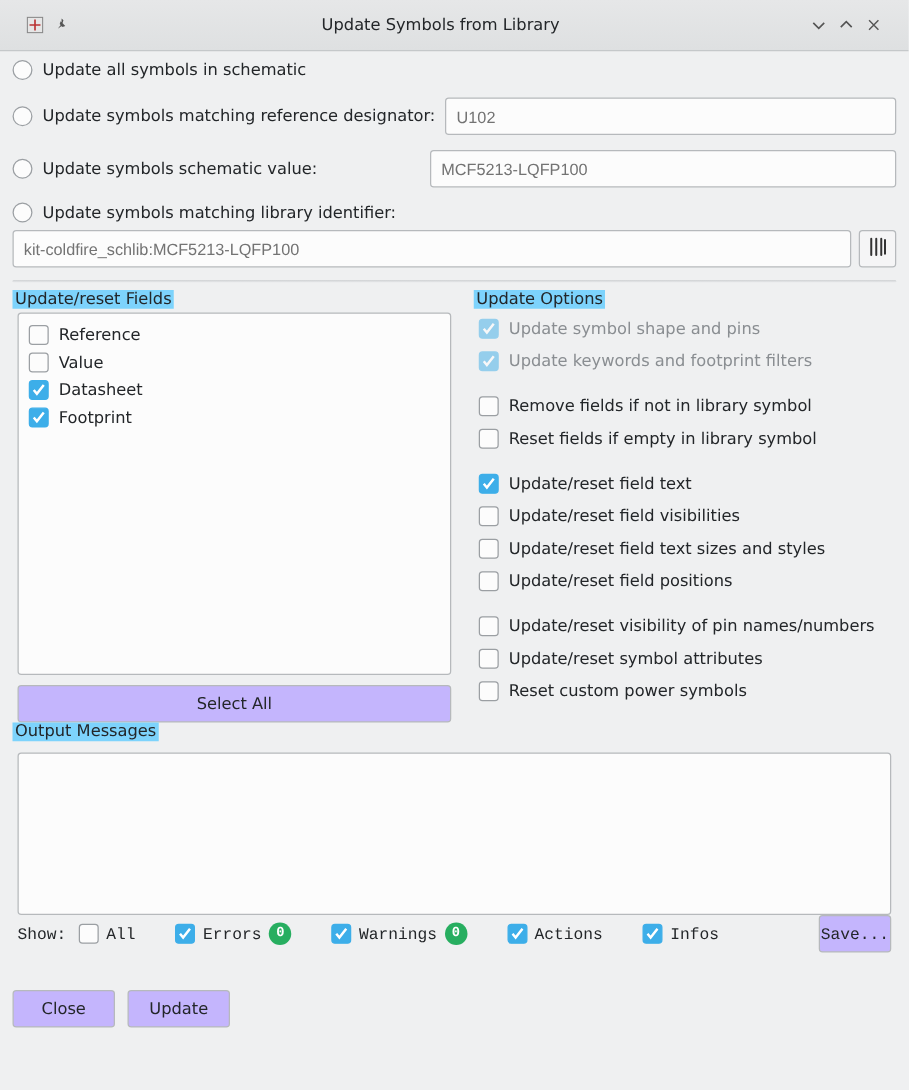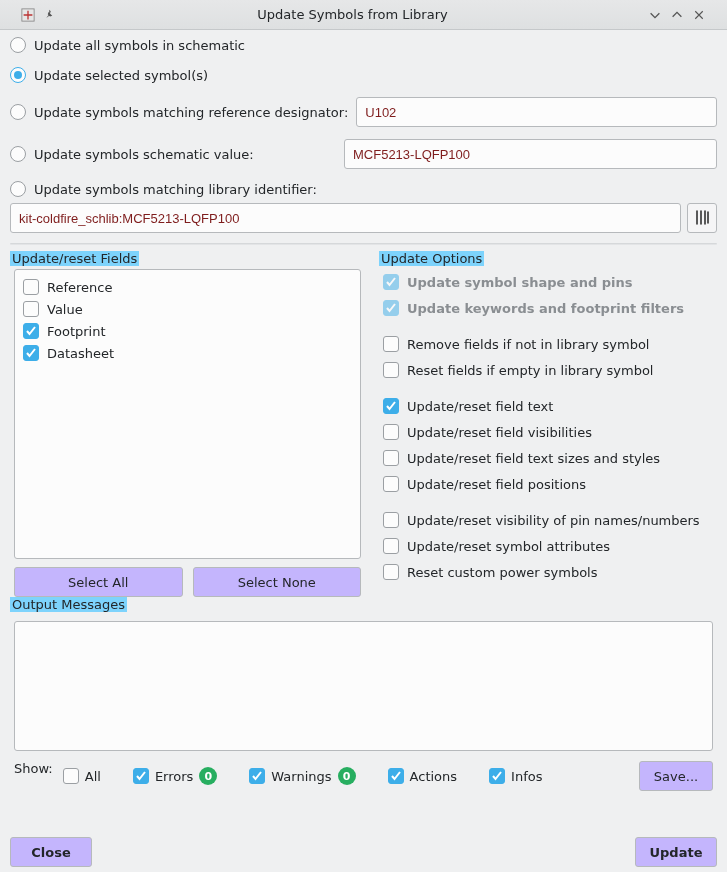--- a/index.html
+++ b/index.html
@@ -6,21 +6,21 @@
 body {
   font-family: "Segoe UI", "DejaVu Sans", Arial, sans-serif;
   font-size: 13px;
   color: #232629;
   background: #eff0f1;
   width: 727px;
   height: 872px;
   overflow: hidden;
 }
 .titlebar {
-  height: 30px;
+  height: 41px;
   background: linear-gradient(#e6e7e8, #dee0e1);
   border-bottom: 1px solid #c5c8ca;
   display: flex;
   align-items: center;
   padding: 0 20px;
   gap: 6px;
 }
 .titlebar .title {
   flex: 1;
   text-align: center;
@@ -54,21 +54,21 @@
   border-radius: 50%;
 }
 .text-input {
   flex: 1;
   height: 30px;
   border: 1px solid #b6b9bc;
   border-radius: 3px;
   background: #fcfcfc;
   padding: 0 8px;
   font-size: 13px;
-  color: #7f1d1d;
+  color: #737373;
 }
 .lib-row { display: flex; gap: 6px; margin: 6px 0 10px 0; }
 .lib-btn {
   width: 30px; height: 30px;
   border: 1px solid #b6b9bc;
   border-radius: 3px;
   background: #f5f5f6;
   display: flex;
   align-items: center;
   justify-content: center;
@@ -116,21 +116,21 @@
   justify-content: center;
   cursor: pointer;
 }
 .check.checked {
   background: #3daee9;
   border-color: #3daee9;
 }
 .check.checked svg { display: block; }
 .check svg { display: none; width: 10px; height: 10px; }
 .check.disabled { opacity: 0.5; cursor: default; }
-.check-label.disabled { color: #8a8e92; font-weight: bold; }
+.check-label.disabled { color: #8a8e92; }
 .btn-row { display: flex; gap: 10px; }
 .btn {
   flex: 1;
   height: 30px;
   border: 1px solid #b6b9bc;
   border-radius: 3px;
   background: #c4b5fd;
   font-size: 13px;
   color: #232629;
   cursor: pointer;
@@ -142,45 +142,45 @@
 .gap { height: 10px; }
 .output-area {
   border: 1px solid #b6b9bc;
   border-radius: 3px;
   background: #fcfcfc;
   height: 130px;
   margin-top: 4px;
 }
 .status-row {
   display: flex;
+  align-items: center;
   gap: 10px;
-  margin-top: 10px;
+  font-family: Liberation Mono, monospace;
 }
 .status-item { display: flex; align-items: center; gap: 6px; margin-right: 22px; }
 .count-badge {
   background: #27ae60;
   color: #fff;
   border-radius: 9px;
   min-width: 18px;
   height: 18px;
   padding: 0 5px;
   font-size: 11px;
   font-weight: bold;
   display: inline-flex;
   align-items: center;
   justify-content: center;
 }
 .status-row .push { flex: 1; }
-.btn.small { flex: none; width: 74px; }
+.btn.small { flex: none; width: 58px; }
 .footer {
   display: flex;
-  justify-content: space-between;
+  justify-content: flex-start;
   gap: 10px;
-  margin-top: 42px;
-  font-weight: bold;
+  margin-top: 26px;
 }
 .btn.footer-btn { flex: none; width: 82px; }
 .output-fieldset { padding-top: 16px; }
 </style>
 </head>
 <body>
 
 <div class="titlebar">
   <span class="tb-icon">
     <svg viewBox="0 0 16 16" width="14" height="14">
@@ -211,24 +211,20 @@
   </span>
 </div>
 
 <div class="content">
 
   <div class="radio-row">
     <span class="radio"></span>
     <span>Update all symbols in schematic</span>
   </div>
 
-  <div class="radio-row">
-    <span class="radio checked"></span>
-    <span>Update selected symbol(s)</span>
-  </div>
 
   <div class="radio-row with-input">
     <span class="radio"></span>
     <span>Update symbols matching reference designator:</span>
     <input class="text-input" value="U102" style="">
   </div>
 
   <div class="radio-row with-input">
     <span class="radio"></span>
     <span style="min-width:302px">Update symbols schematic value:</span>
@@ -264,37 +260,34 @@
           <div class="check-row">
               <span class="check"></span>
               <span>Value</span>
             </div>
           <div class="check-row">
               <span class="check checked">
                 <svg viewBox="0 0 10 10">
                   <path d="M1 5l2.5 3L9 1" stroke="#fff" stroke-width="2" fill="none"></path>
                 </svg>
               </span>
-              <span>Footprint</span>
+              <span>Datasheet</span>
             </div>
           <div class="check-row">
               <span class="check checked">
                 <svg viewBox="0 0 10 10">
                   <path d="M1 5l2.5 3L9 1" stroke="#fff" stroke-width="2" fill="none"></path>
                 </svg>
               </span>
-              <span>Datasheet</span>
+              <span>Footprint</span>
             </div>
         </div>
         <div class="btn-row">
           <div class="btn">
               <span>Select All</span>
-            </div>
-          <div class="btn">
-              <span>Select None</span>
             </div>
         </div>
       </div>
     </div>
 
     <div class="right-col">
       <div class="fieldset options">
         <span class="legend">Update Options</span>
 
         <div class="check-row">

